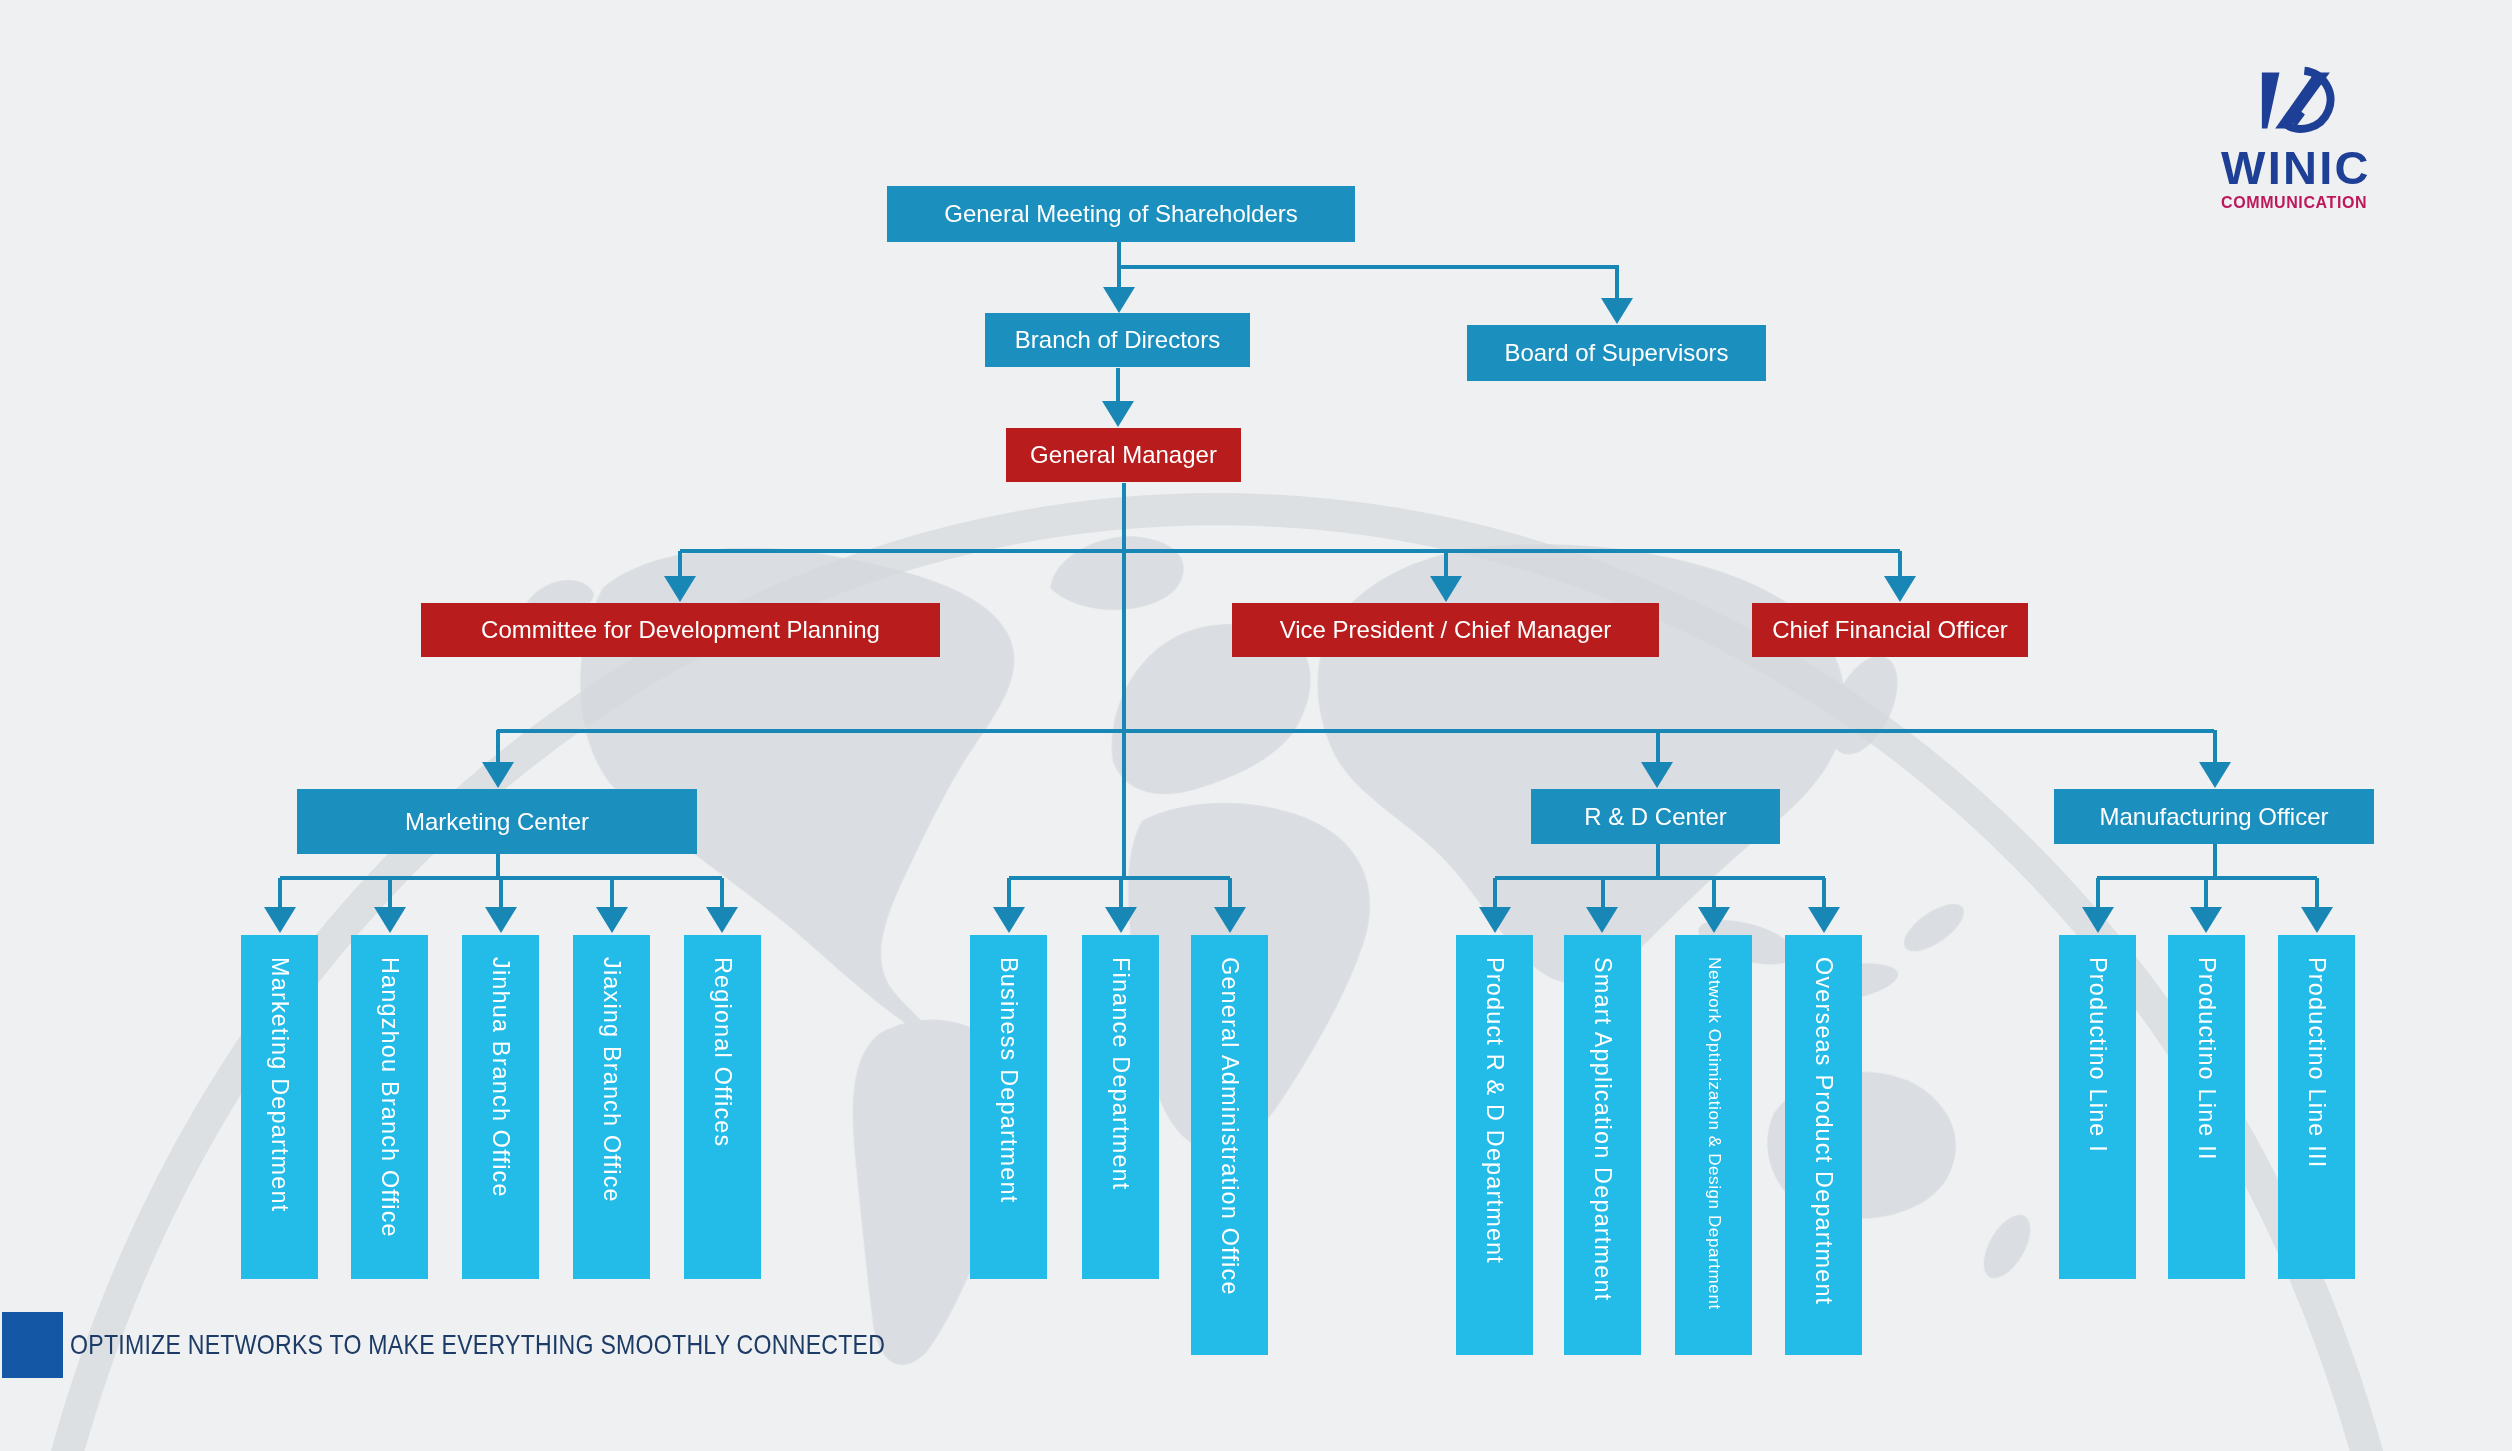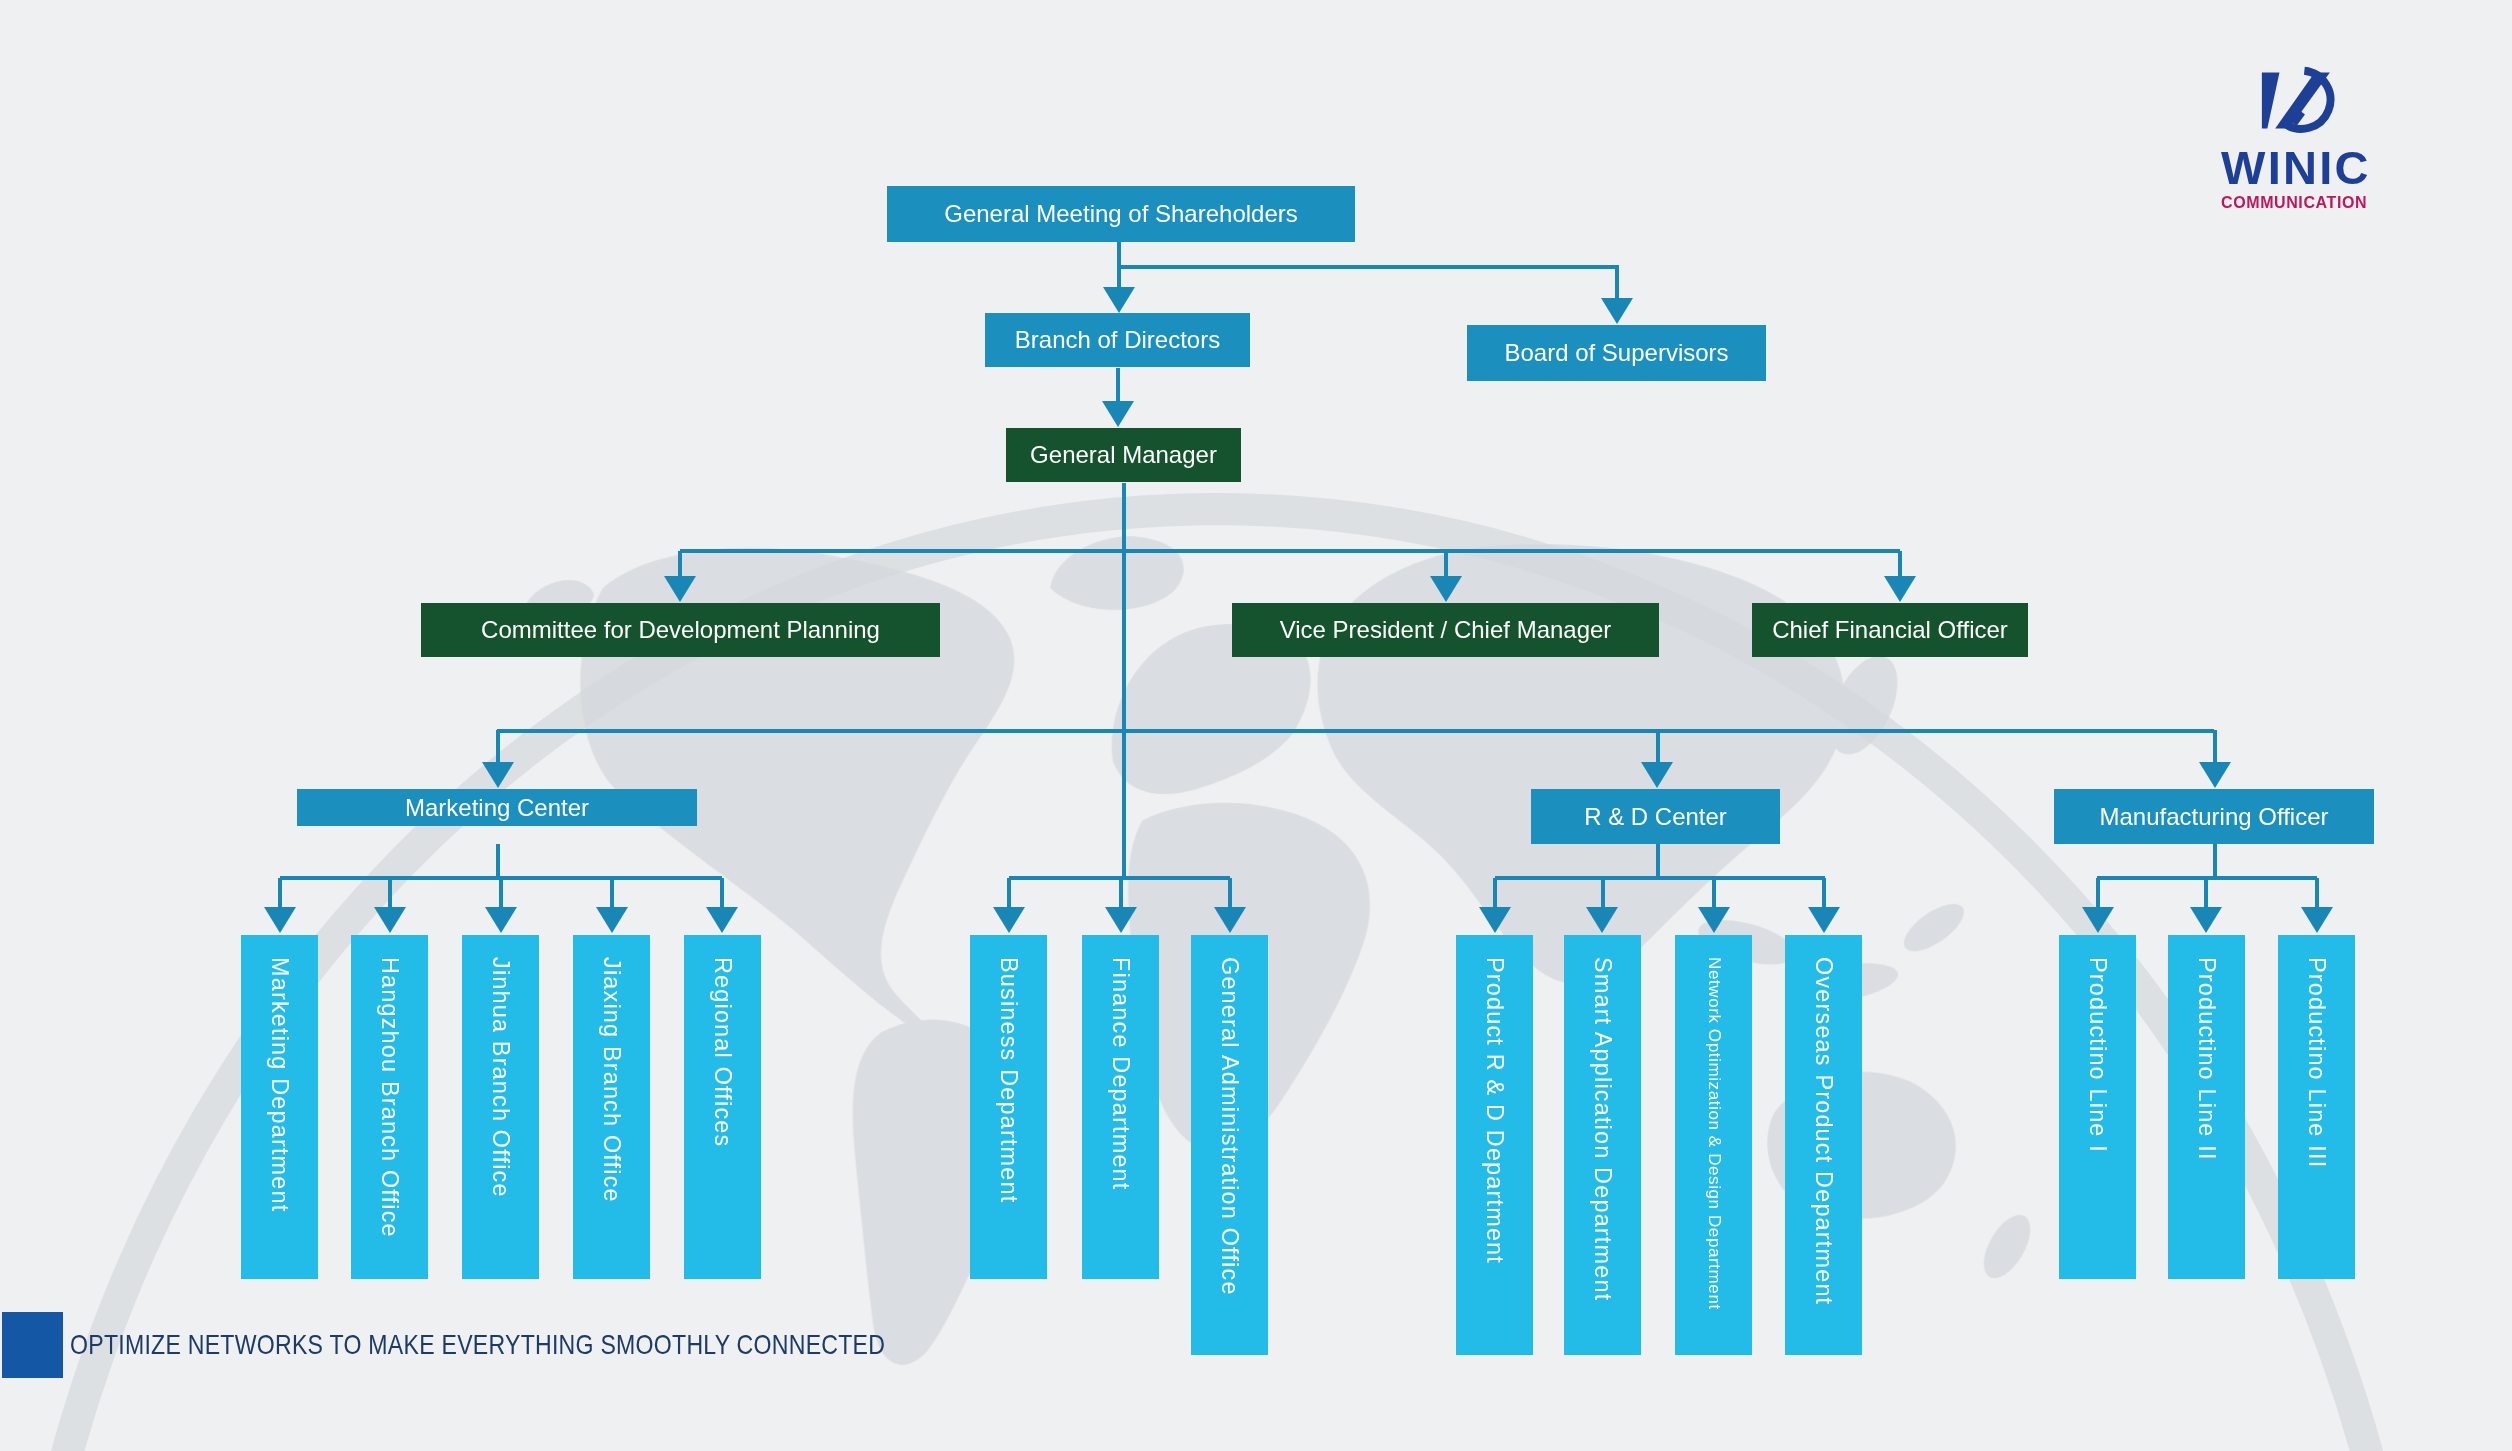--- a/index.html
+++ b/index.html
@@ -9,21 +9,21 @@
     font-family:"Liberation Sans","DejaVu Sans",sans-serif;
   }
   
   #worldmap{position:absolute;left:0;top:0;pointer-events:none;}
   
   .node{
     position:absolute;display:flex;align-items:center;justify-content:center;
     color:#ffffff;font-size:24px;white-space:nowrap;text-align:left;
   }
   .dark{background:#1b8fbe;}
-  .light{background:#14532d;}
+  .light{background:#b91c1c;}
   .vnode{
     position:absolute;width:77px;background:#23bce8;
     display:flex;align-items:flex-start;justify-content:center;padding-top:22px;box-sizing:border-box;
   }
   .vnode span{
     writing-mode:vertical-rl;text-orientation:mixed;
     color:#ffffff;font-size:23.4px;letter-spacing:1.2px;white-space:nowrap;
   }
   .vnode.small span{font-size:17px;letter-spacing:0.6px;}
   
@@ -191,21 +191,21 @@
 </div>
 
 <div class="node light" style="left:1232px;top:603px;width:427px;height:54px">
   <span>Vice President / Chief Manager</span>
 </div>
 
 <div class="node light" style="left:1752px;top:603px;width:276px;height:54px">
   <span>Chief Financial Officer</span>
 </div>
 
-<div class="node dark" style="left:297px;top:789px;width:400px;height:37px">
+<div class="node dark" style="left:297px;top:789px;width:400px;height:65px">
   <span>Marketing Center</span>
 </div>
 
 <div class="node dark" style="left:1531px;top:789px;width:249px;height:55px">
   <span>R &amp; D Center</span>
 </div>
 
 <div class="node dark" style="left:2054px;top:789px;width:320px;height:55px">
   <span>Manufacturing Officer</span>
 </div>

